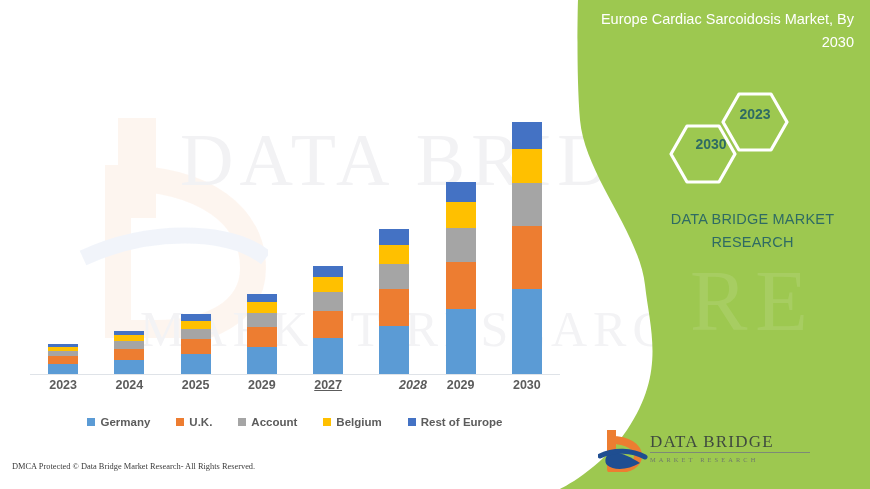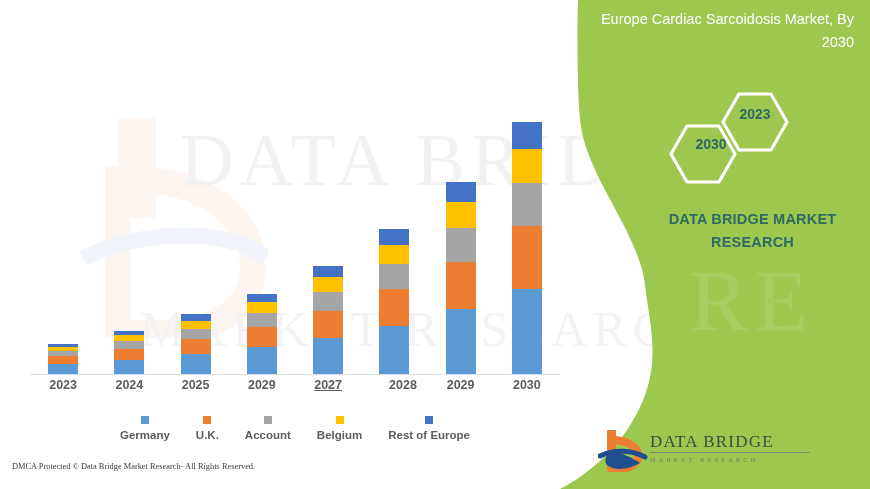--- a/index.html
+++ b/index.html
@@ -74,21 +74,21 @@
     top:0;
   }
 
   
   #legend {
     position:absolute;
     left:30px; top:416px; width:530px;
     display:flex; justify-content:center; align-items:center;
     gap:26px;
   }
-  .legend-item { display:flex; align-items:center; gap:5px;flex-direction:column; }
+  .legend-item { display:flex; align-items:center; gap:5px; }
   .legend-swatch { width:8px; height:8px; display:block; }
   .legend-label { font-size:11.5px; font-weight:bold; color:#5c5c5c; white-space:nowrap; }
 
   
   #footer {
     position:absolute; left:0; top:456px; width:580px; height:30px;
     font-family:"Liberation Serif", serif;
     font-size:8.4px; color:#3b3b3b;
   }
   #footer-dmca { position:absolute; left:12px; top:6px; white-space:nowrap; }
@@ -118,21 +118,21 @@
   #hex-2030-label { left:8px; top:44px; width:76px; text-align:center; }
   #hex-2023-label { left:52px; top:14px; width:76px; text-align:center; }
 
   #brand-text {
     position:absolute;
     left:640px; top:208px; width:225px;
     text-align:center;
     color:#2f6b63;
     font-size:14.5px;
     line-height:23px;
-    font-weight:700;
+    font-weight:400;
     letter-spacing:.2px;
   }
 
   
   #logo { position:absolute; left:598px; top:428px; width:250px; height:46px; }
   #logo-mark { position:absolute; left:0; top:0; width:50px; height:44px; }
   #logo-words { position:absolute; left:52px; top:4px; width:190px; }
   #logo-name {
     font-family:"Liberation Serif", serif;
     font-size:17px; color:#3f4a3f; letter-spacing:1.2px;
@@ -223,21 +223,21 @@
         </div>
       </div>
   </div>
 
   <div id="xlabels">
       <div class="xlabel" style="left: 3.125px;">2023</div>
       <div class="xlabel" style="left: 69.375px;">2024</div>
       <div class="xlabel" style="left: 135.625px;">2025</div>
       <div class="xlabel" style="left: 201.875px;">2029</div>
       <div class="xlabel" style="left: 268.125px; text-decoration: underline;">2027</div>
-      <div class="xlabel" style="left: 343px;">2028</div>
+      <div class="xlabel" style="left: 353px; font-style: italic;">2028</div>
       <div class="xlabel" style="left: 400.625px;">2029</div>
       <div class="xlabel" style="left: 466.875px;">2030</div>
     </div>
 
   <div id="legend">
       <div class="legend-item">
         <span class="legend-swatch" style="background: rgb(91, 155, 213);"></span>
         <span class="legend-label">Germany</span>
       </div>
       <div class="legend-item">

